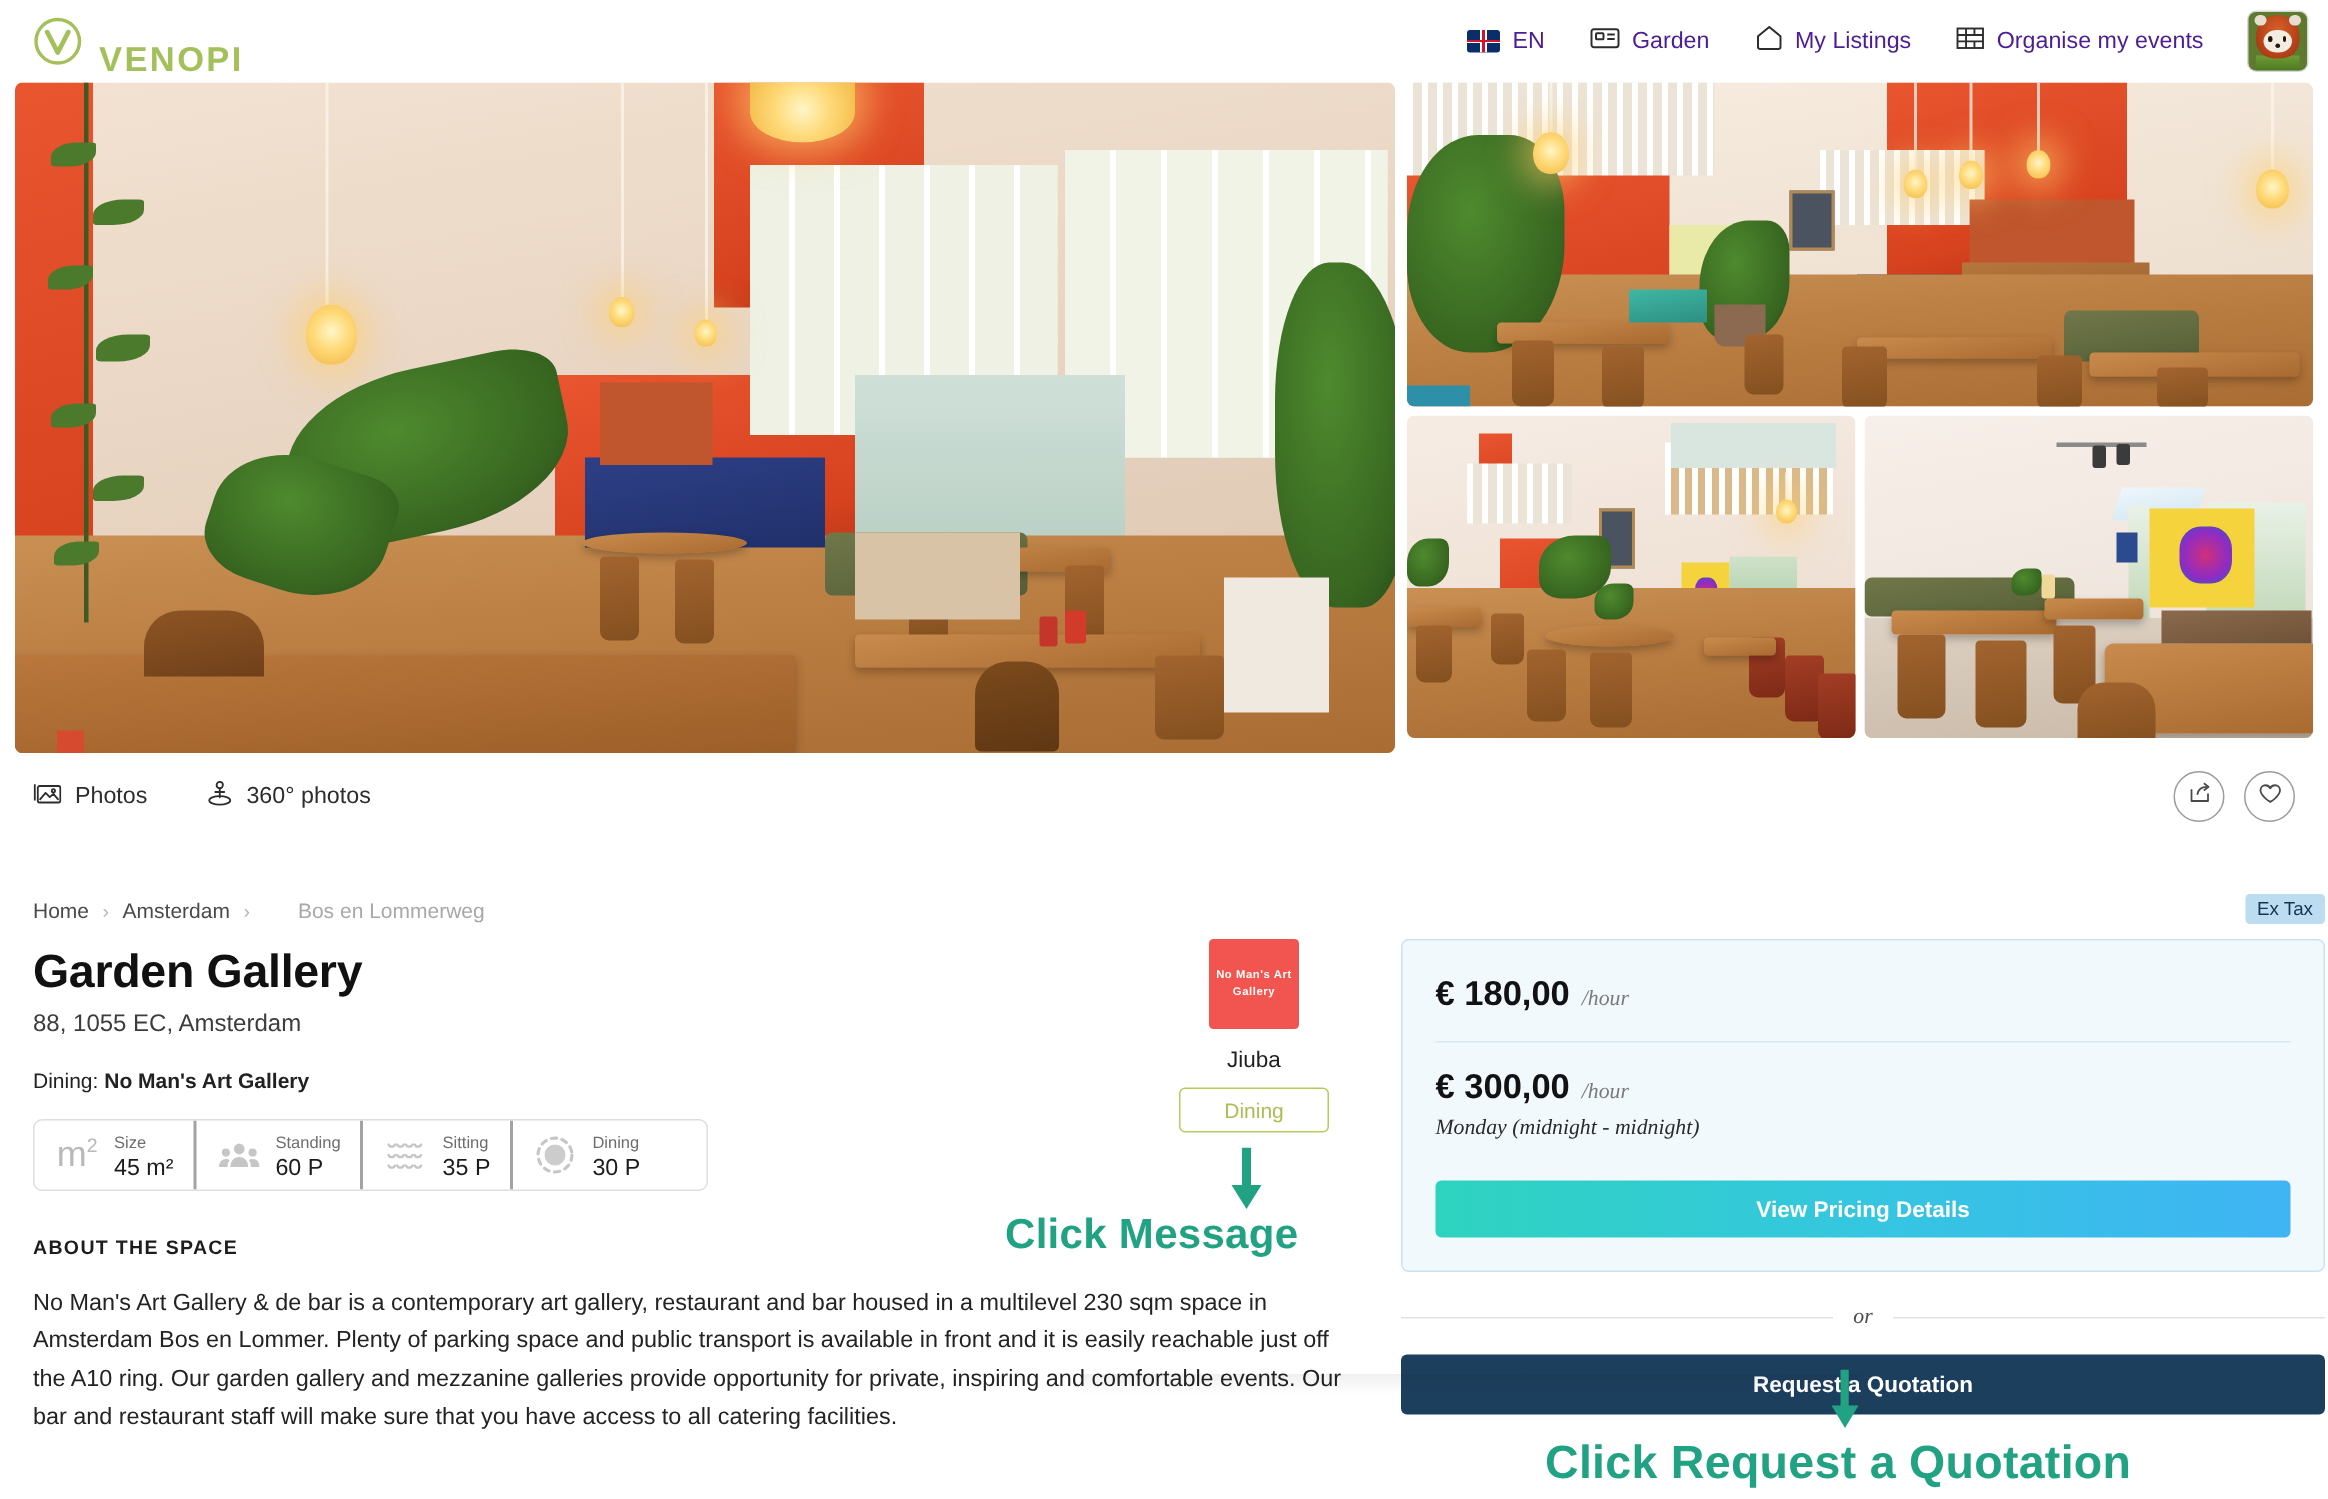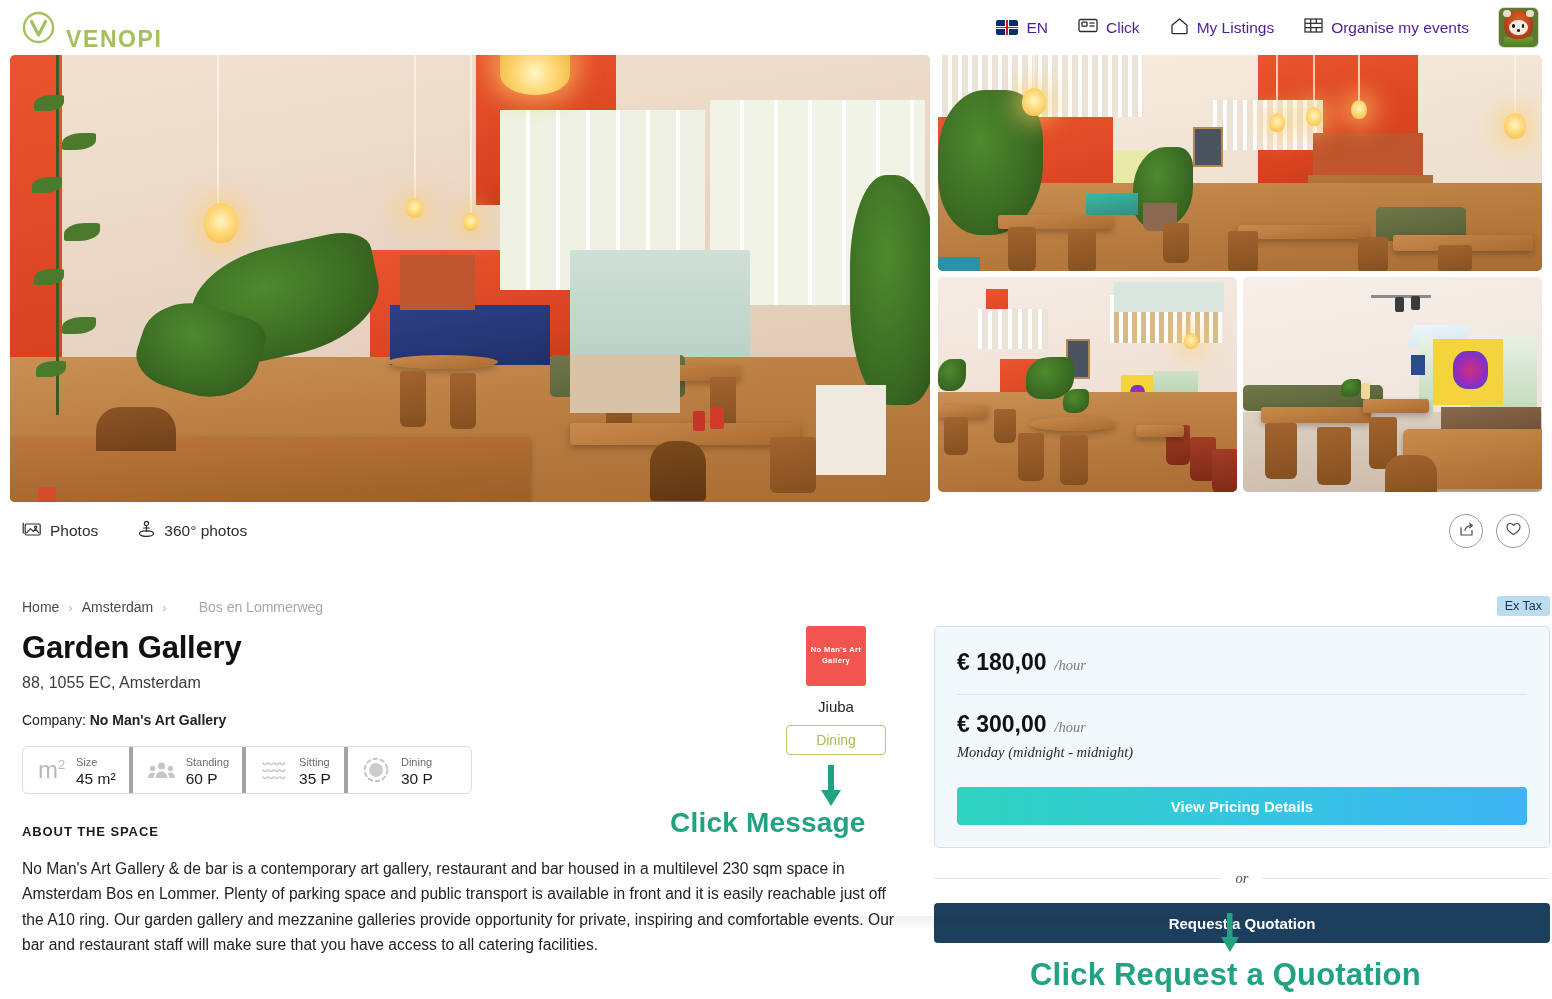--- a/index.html
+++ b/index.html
@@ -132,21 +132,21 @@
   .crumb a { color:#4a4a4a; text-decoration:none; cursor:pointer; }
   .title { font-size:31px; font-weight:700; color:#111; margin-top:12px; letter-spacing:-.2px; }
   .addr { font-size:16px; color:#3d3d3d; margin-top:8px; }
   .company { font-size:14px; color:#222; margin-top:20px; }
   .company b { font-weight:700; }
 
   .specs {
     margin-top:18px; display:flex; width:450px; height:48px;
     border:1px solid #dedede; border-radius:6px; overflow:hidden; background:#fff;
   }
-  .spec { display:flex; align-items:center; gap:9px; padding:0 13px; border-right:4px solid #a3a3a3; }
+  .spec { display:flex; align-items:center; gap:9px; padding:0 13px; border-right:2px solid #a3a3a3; }
   .spec:last-child { border-right:none; }
   .spec-ico { width:31px; height:31px; display:flex; align-items:center; justify-content:center; color:#c6c6c6; }
   .spec-txt { line-height:1.15; }
   .spec-lab { font-size:11px; color:#6d6d6d; }
   .spec-val { font-size:15.5px; color:#1c1c1c; }
   .m2 { font-size:24px; color:#b9b9b9; font-weight:400; }
   .m2 sup { font-size:13px; }
 
   .about-h {
     margin-top:30px; font-size:13px; font-weight:700; letter-spacing:.9px; color:#1d1d1d;
@@ -241,21 +241,21 @@
       </div>
       <div class="nav-item">
         <span>
           <svg width="20" height="17" viewBox="0 0 20 17" fill="none" stroke="#2c2c2c" stroke-width="1.3">
             <rect x="1" y="2.5" width="18" height="12" rx="1.6"></rect>
             <rect x="4" y="5.2" width="5" height="4" rx="0.6"></rect>
             <line x1="11.5" y1="6" x2="16.5" y2="6"></line>
               <line x1="11.5" y1="9" x2="16.5" y2="9"></line>
           </svg>
         </span>
-        <span>Click</span>
+        <span>Garden</span>
       </div>
       <div class="nav-item">
         <span>
           <svg width="19" height="18" viewBox="0 0 19 18" fill="none" stroke="#2c2c2c" stroke-width="1.3" stroke-linejoin="round">
             <path d="M2 8.2 L9.5 2 L17 8.2 V15.4 A1.2 1.2 0 0 1 15.8 16.6 H3.2 A1.2 1.2 0 0 1 2 15.4 Z"></path>
           </svg>
         </span>
         <span>My Listings</span>
       </div>
       <div class="nav-item">
@@ -504,21 +504,21 @@
         <a>Home</a>
         <span class="sep">›</span>
         <a>Amsterdam</a>
         <span class="sep">›</span>
         <span class="muted">Bos en Lommerweg</span>
       </div>
 
       <div class="title">Garden Gallery</div>
       <div class="addr">88, 1055 EC, Amsterdam</div>
       <div class="company">
-        <span>Company:</span>
+        <span>Dining:</span>
         <b>No Man's Art Gallery</b>
       </div>
 
       <div class="specs">
         <div class="spec">
           <span class="spec-ico">
             <span class="m2">m<sup>2</sup></span>
           </span>
           <span class="spec-txt">
             <span class="spec-lab">Size</span><br>

